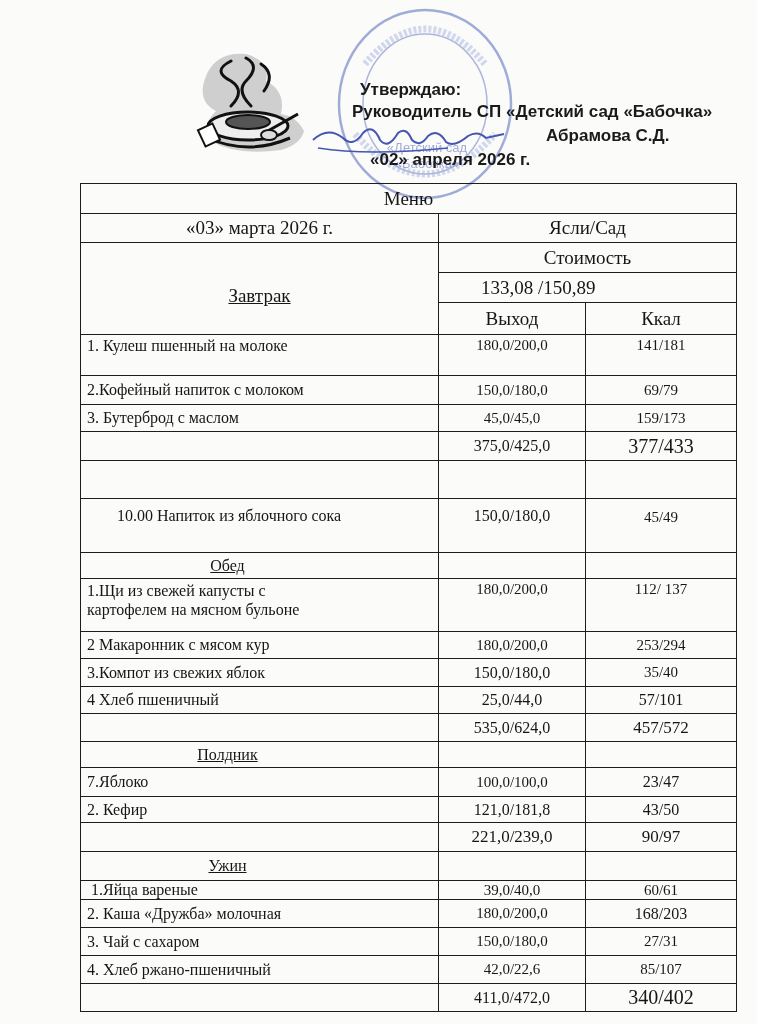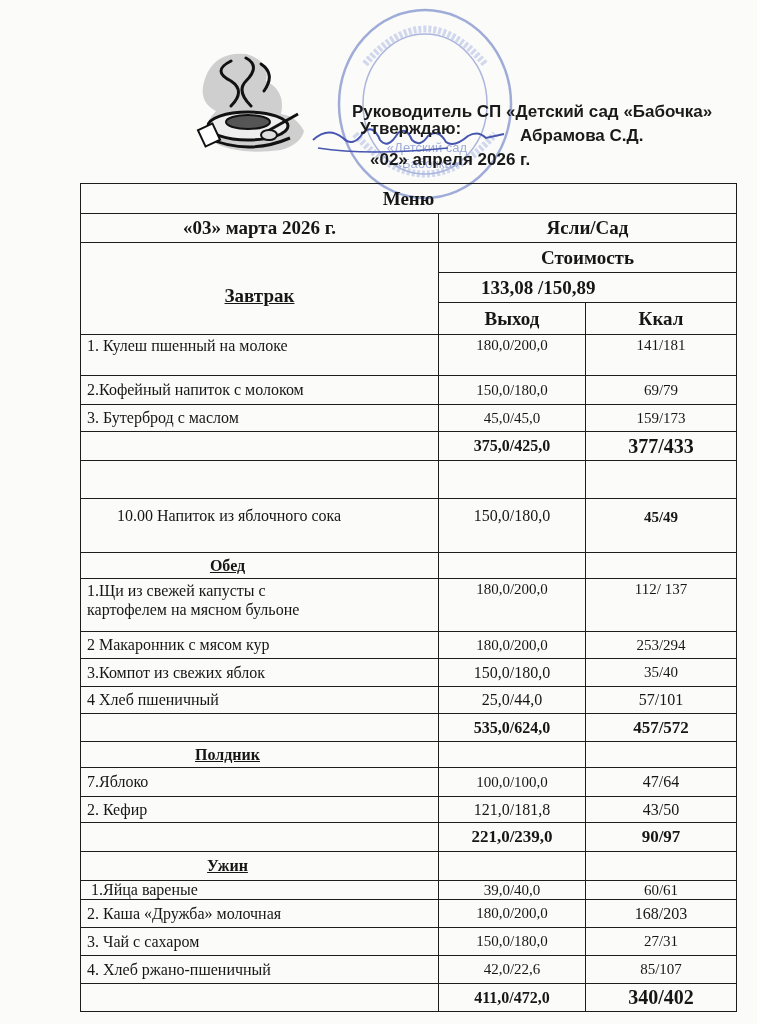--- a/index.html
+++ b/index.html
@@ -4,31 +4,31 @@
 <style>
   html, body { margin:0; padding:0; }
   body {
     width:757px; height:1024px; background:#fbfbfa; position:relative; overflow:hidden;
     font-family:"Liberation Serif", serif; color:#161616;
   }
   .logo { position:absolute; left:186px; top:46px; width:126px; height:112px; }
   .stamp { position:absolute; left:335px; top:4px; width:180px; height:196px; }
   .approve { position:absolute; left:360px; top:80px; font-family:"Liberation Sans", sans-serif; font-weight:bold; font-size:17px; line-height:20px; color:#1a1a1a; }
   .approve div { white-space:nowrap; }
-  .approve .l1 { position:absolute; left:0; top:0;margin-top:39px; }
+  .approve .l1 { position:absolute; left:0; top:0; }
   .approve .l2 { position:absolute; left:-8px; top:22px; }
-  .approve .l3 { position:absolute; left:160px; top:46px; }
+  .approve .l3 { position:absolute; left:186px; top:46px; }
   .approve .l4 { position:absolute; left:10px; top:70px; }
   .signature { position:absolute; left:308px; top:118px; width:200px; height:40px; }
   table.menu {
     position:absolute; left:80px; top:183px; width:656px; border-collapse:collapse;
     table-layout:fixed; font-size:16px;
   }
   table.menu td { border:1.6px solid #1d1d1d; padding:0 6px; vertical-align:middle; overflow:hidden; white-space:nowrap; }
-  .b { font-weight:bold; }
+  .b { font-weight:normal; }
   .c { text-align:center; }
   .u { text-decoration:underline; }
   .big { font-size:19px; }
   .item td.name { font-size:16px; }
   .item td.val { font-size:15px; text-align:center; }
   .top { vertical-align:top !important; padding-top:2px !important; }
   .wrap { white-space:normal !important; line-height:19px; }
 </style>
 </head>
 <body>
@@ -159,21 +159,21 @@
   </tr>
 
   <tr style="height:26px">
     <td class="c b" style="font-size:16px;padding-right:70px"><span class="u">Полдник</span></td>
     <td></td>
         <td></td>
   </tr>
   <tr class="item" style="height:29px">
     <td class="name">7.Яблоко</td>
     <td class="val">100,0/100,0</td>
-    <td class="val" style="font-size:16px">47/64</td>
+    <td class="val" style="font-size:16px">23/47</td>
   </tr>
   <tr class="item" style="height:26px">
     <td class="name">2. Кефир</td>
     <td class="val" style="font-size:16px">121,0/181,8</td>
     <td class="val" style="font-size:16px">43/50</td>
   </tr>
   <tr class="item" style="height:29px">
     <td></td>
     <td class="val b" style="font-size:17px">221,0/239,0</td>
     <td class="val b" style="font-size:17px">90/97</td>

